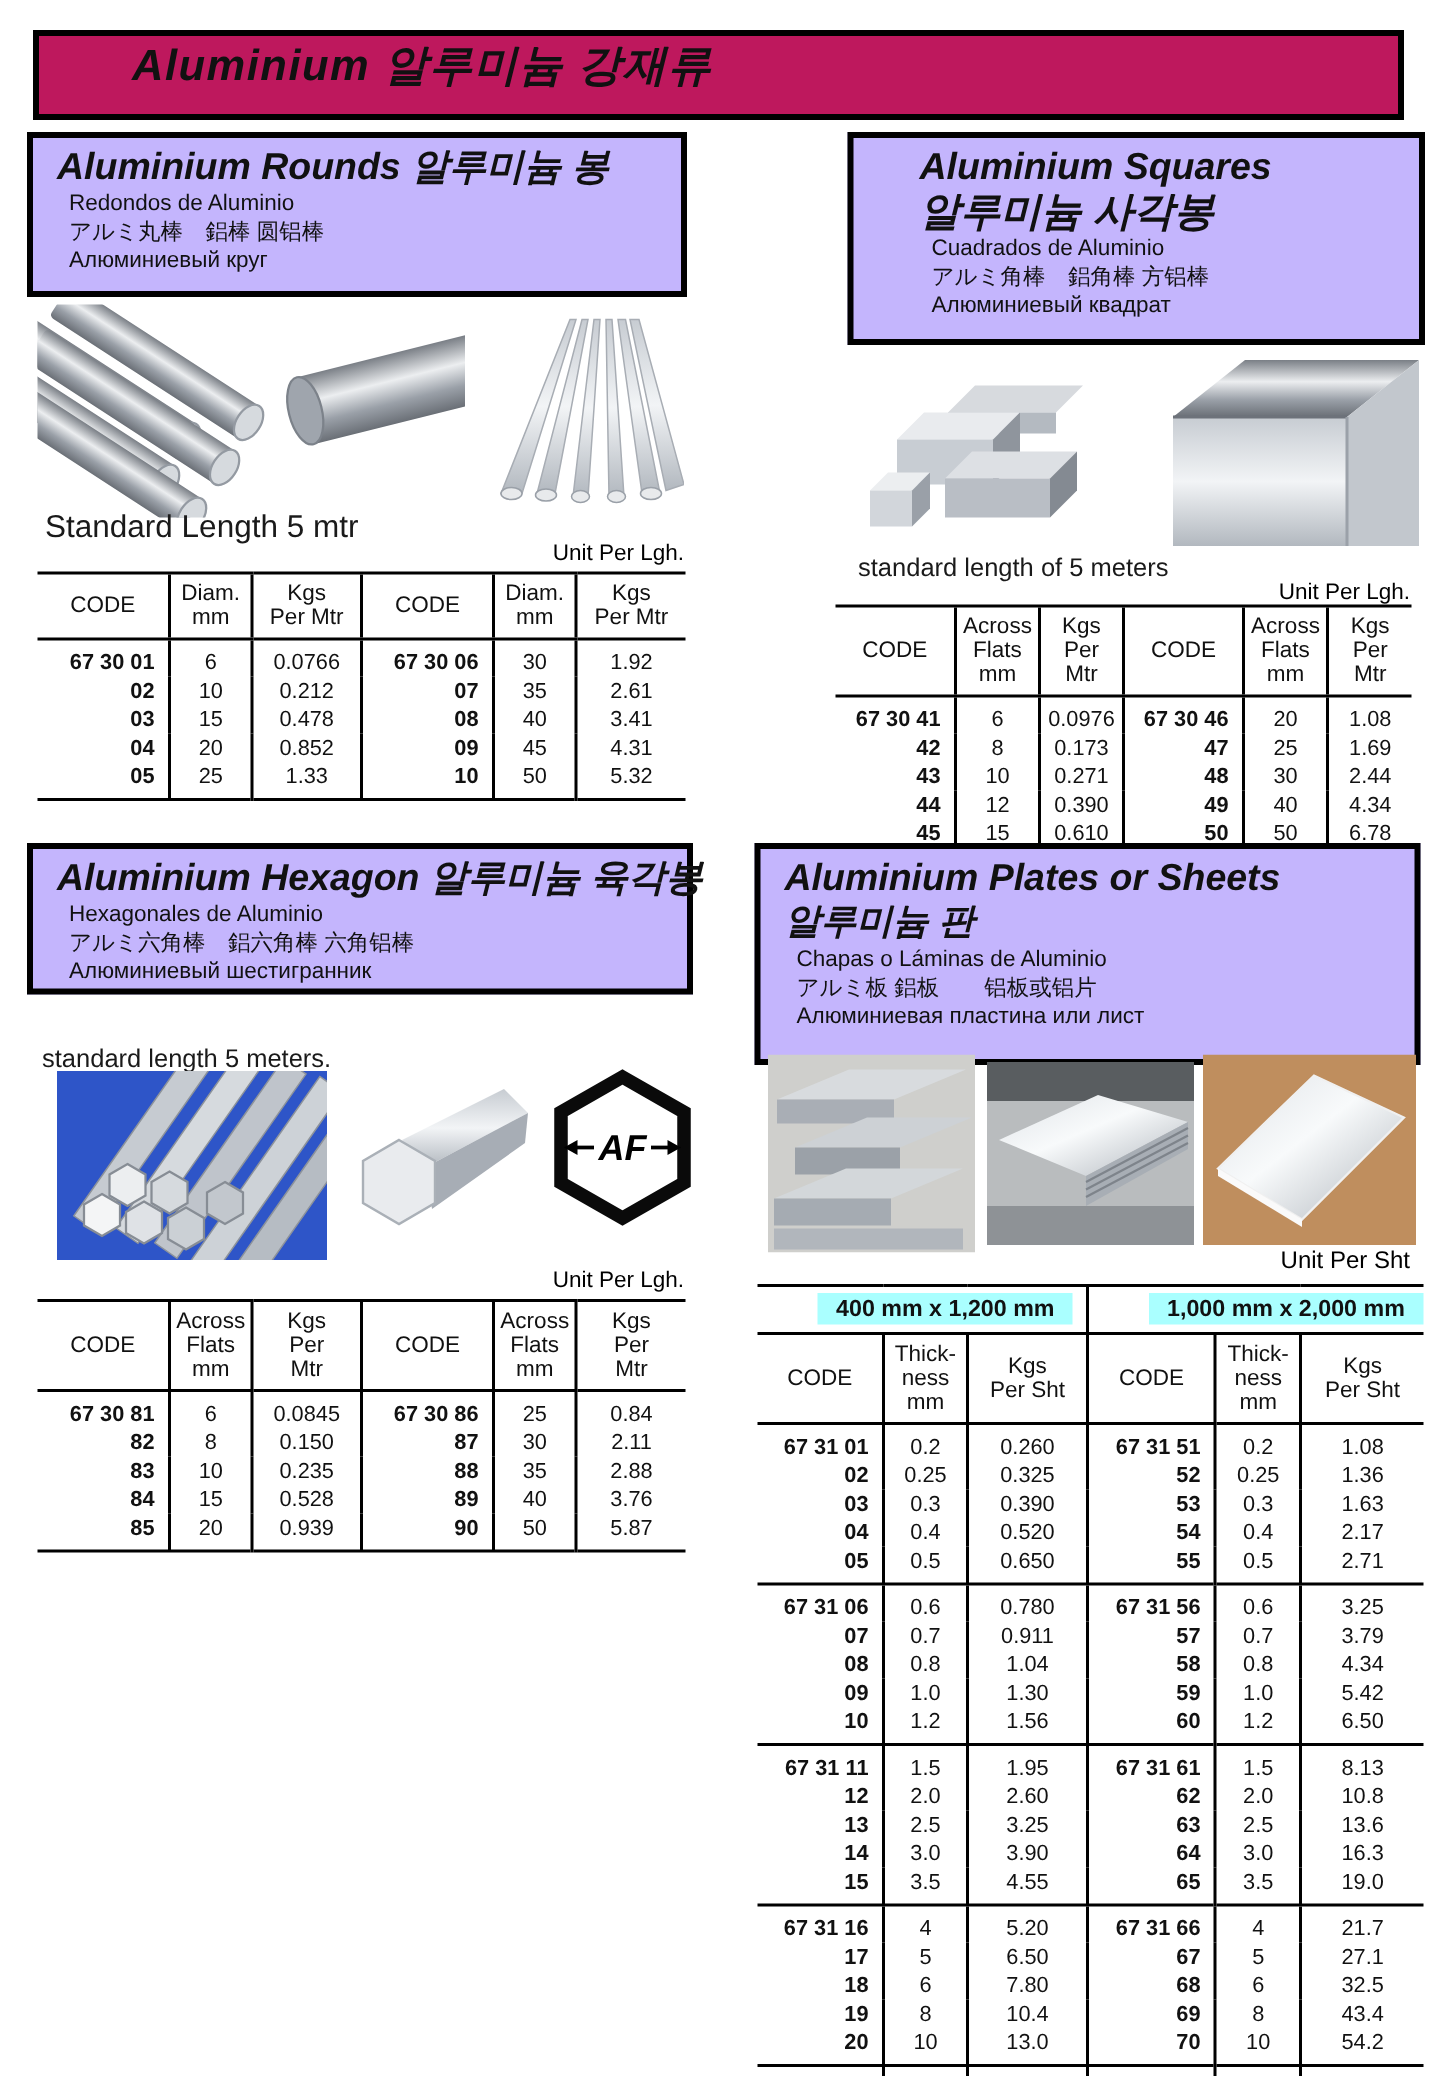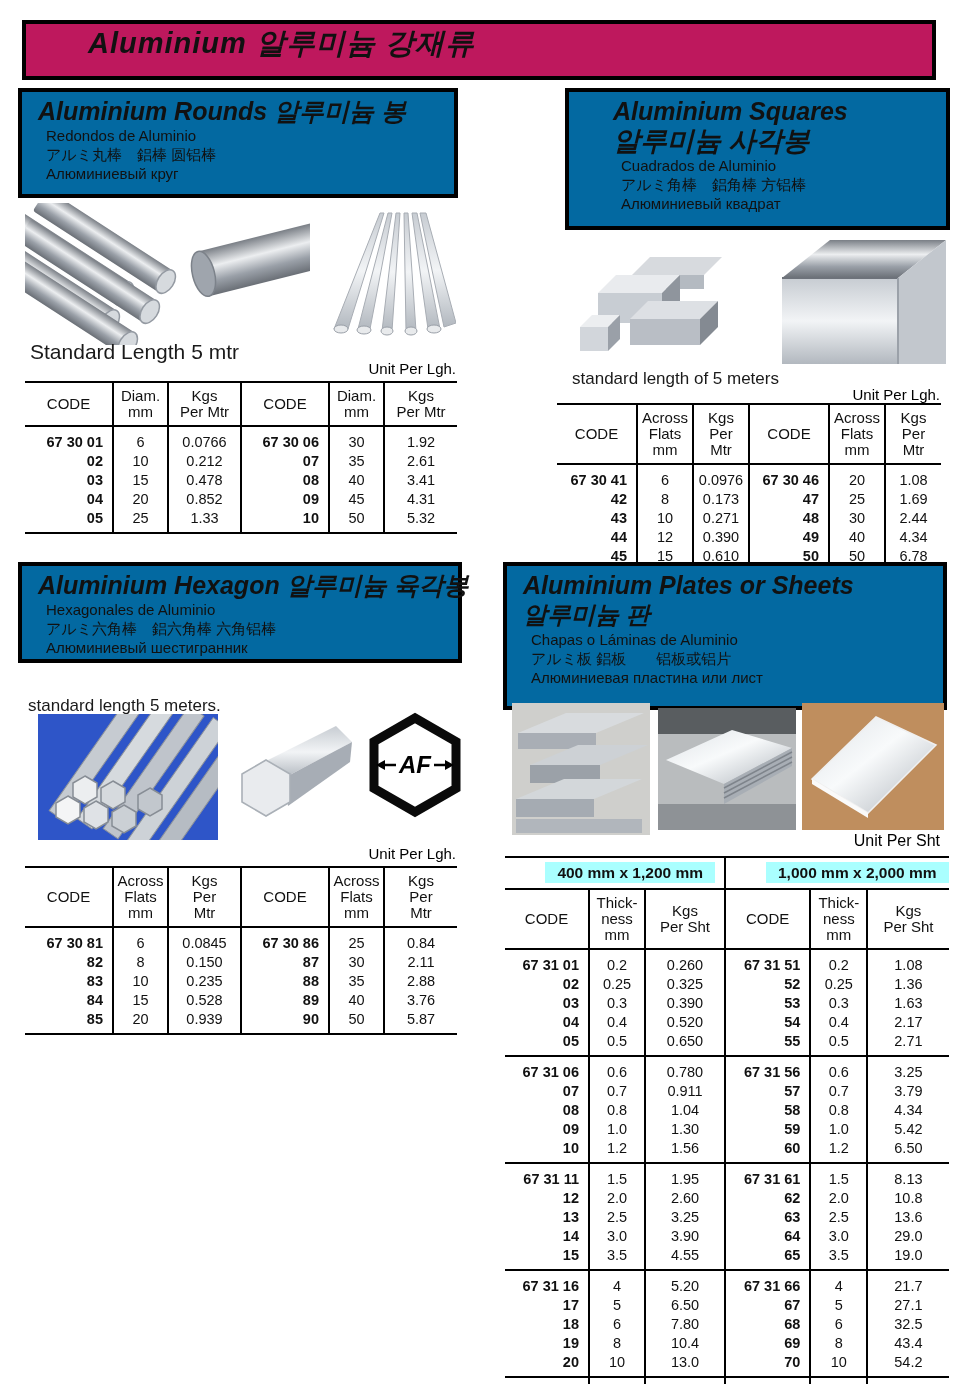--- a/index.html
+++ b/index.html
@@ -6,21 +6,21 @@
   body{width:964px;height:1384px;position:relative;background:#ffffff;
        font-family:"Liberation Sans",sans-serif;color:#111;overflow:hidden;}
   .abs{position:absolute;}
 
   
   .banner{left:22px;top:20px;width:906px;height:52px;background:#be185d;
           border:4px solid #000;display:flex;align-items:flex-start;}
   .banner .t{font-style:italic;font-weight:bold;font-size:29px;padding-left:62px;letter-spacing:1px;}
 
   
-  .secbox{background:#0369a1;border:4px solid #000;box-sizing:border-box;padding:5px 12px 4px 16px;}
+  .secbox{background:#c4b5fd;border:4px solid #000;box-sizing:border-box;padding:5px 12px 4px 16px;}
   .secbox .title{font-style:italic;font-weight:bold;font-size:25px;line-height:29px;white-space:nowrap;}
   .secbox .title2{font-style:italic;font-weight:bold;font-size:24px;line-height:30px;}
   .secbox .sub{font-size:15px;line-height:19px;margin-left:8px;}
   #rounds-box{left:18px;top:88px;width:440px;height:110px;}
   #squares-box{left:565px;top:88px;width:385px;height:142px;padding-left:44px;}
   #hex-box{left:18px;top:562px;width:444px;height:101px;}
   #plates-box{left:503px;top:562px;width:444px;height:148px;}
   #squares-box .title2{font-size:27px;}
 
   
@@ -583,21 +583,21 @@
         <td>63</td>
         <td>2.5</td>
         <td>13.6</td>
       </tr>
       <tr>
         <td>14</td>
         <td>3.0</td>
         <td>3.90</td>
         <td>64</td>
         <td>3.0</td>
-        <td>29.0</td>
+        <td>16.3</td>
       </tr>
       <tr>
         <td>15</td>
         <td>3.5</td>
         <td>4.55</td>
         <td>65</td>
         <td>3.5</td>
         <td>19.0</td>
       </tr>
     </tbody>

